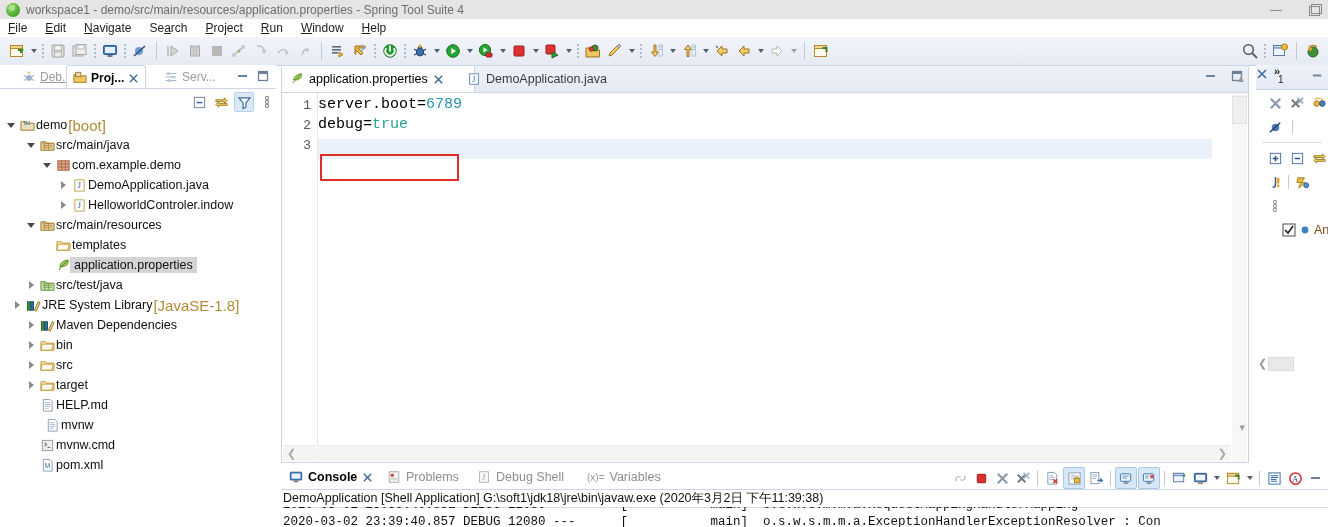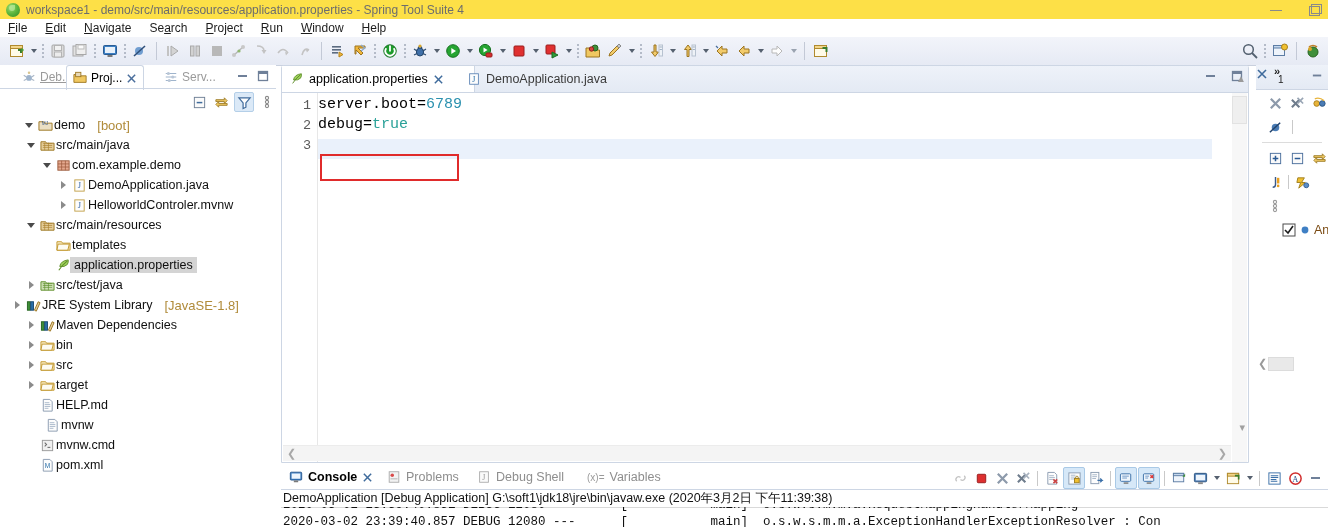--- a/index.html
+++ b/index.html
@@ -10,21 +10,21 @@
     font-family: "Liberation Sans", sans-serif;
     font-size: 12px;
     color: #1c1c1c;
     -webkit-font-smoothing: antialiased;
   }
   #app { position: relative; width: 1328px; height: 527px; }
 
   
   .titlebar {
     position: absolute; left:0; top:0; width:1328px; height:19px;
-    background:#fde047;
+    background:#e5e5e5;
     display:flex; align-items:center;
   }
   .title-icon {
     width:14px;height:14px;margin-left:6px;margin-right:6px;
     border-radius:50%;
     background: radial-gradient(circle at 35% 32%, #9ede77 0%, #5fb83f 45%, #2f8a22 100%);
     position:relative;
   }
   .title-icon:after{
     content:"";position:absolute;left:3px;top:2px;width:6px;height:6px;
@@ -83,21 +83,21 @@
 
   
   .tree { position:absolute; left:0; top:50px; width:276px; height:410px; overflow:hidden;}
   .trow { height:20px; display:flex; align-items:center; white-space:nowrap; cursor:default;}
   .trow .twist { width:14px; height:20px; display:flex;align-items:center;justify-content:center; flex:none;}
   .tw-r, .tw-d { width:0;height:0; }
   .tw-r { border-top:4px solid transparent;border-bottom:4px solid transparent;border-left:5px solid #8b8b8b;}
   .tw-d { border-left:4px solid transparent;border-right:4px solid transparent;border-top:5px solid #4a4a4a;}
   .tree .ticon { width:18px;height:20px; display:flex;align-items:center;justify-content:center; flex:none;}
   .tlabel { font-size:12.5px; color:#0f0f0f; }
-  .tsub { font-size:13px; color:#b08b3a; margin-left:12px;}
+  .tsub { font-size:15px; color:#b08b3a; margin-left:1px;}
   .tlabel.sel { background:#d4d4d4; padding:1px 4px; margin-left:-2px;}
 
   
   .editor-area { position:absolute; left:281px; top:65px; width:968px; height:398px;
      background:#ffffff; border:1px solid #cdd6e4; border-radius:3px 3px 0 0; box-sizing:border-box;}
   .ed-tabbar { position:absolute;left:0;top:0;width:966px;height:26px;
      background: linear-gradient(#eef2f9,#e4eaf4); border-bottom:1px solid #cdd6e4;}
   .etab { position:absolute;top:0;height:26px;display:flex;align-items:center;gap:5px;padding:0 8px;font-size:12.5px;cursor:default;white-space:nowrap;}
   .etab.active { background:#ffffff; border-right:1px solid #cdd6e4; color:#000;}
   .etab.inactive { color:#3a3a3a;}
@@ -411,21 +411,21 @@
         </span>
         <span>Deb...</span>
       </div>
       <div class="vtab active" style="left:66px;">
         <span>
           <svg width="14" height="14" viewBox="0 0 16 16">
               <path d="M1 4 h5 l1 1.5 h8 V13 H1z" fill="#f0c861" stroke="#9c7520"></path>
               <rect x="3" y="1.5" width="6" height="5" fill="#e8d9b8" stroke="#9c7520"></rect>
             </svg>
         </span>
-        <span style="font-weight:normal">Proj...</span>
+        <span style="font-weight:bold">Proj...</span>
         <span>
           <svg width="11" height="11" viewBox="0 0 12 12">
               <path d="M2 2 l8 8 M10 2 l-8 8" stroke="#4a6e9c" stroke-width="1.6"></path>
             </svg>
         </span>
       </div>
       <div class="vtab inactive" style="left:158px;">
         <span>
           <svg width="14" height="14" viewBox="0 0 16 16">
               <path d="M2 4 h12 M2 8 h12 M2 12 h12" stroke="#9fb4cc" stroke-width="1.4"></path>
@@ -474,21 +474,21 @@
         <svg width="10" height="16" viewBox="0 0 10 16">
             <circle cx="5" cy="4" r="1.6" fill="none" stroke="#8a8a8a" stroke-width="1.1"></circle>
             <circle cx="5" cy="8" r="1.6" fill="none" stroke="#8a8a8a" stroke-width="1.1"></circle>
             <circle cx="5" cy="12" r="1.6" fill="none" stroke="#8a8a8a" stroke-width="1.1"></circle>
           </svg>
       </div>
     </div>
 
     <div class="tree">
 
-      <div class="trow" style="padding-left:22px">
+      <div class="trow" style="padding-left:4px">
         <span class="twist">
             <i class="tw-d"></i>
           </span>
         <span class="ticon">
           <svg width="15" height="15" viewBox="0 0 16 16">
               <path d="M1 4 h5 l1 1.5 h8 V13 H1z" fill="#eadfc4" stroke="#9c7520"></path>
               <text x="4" y="7" font-size="5" fill="#3a5a8a" font-family="sans-serif">MJ</text>
             </svg>
         </span>
         <span class="tlabel">demo</span>
@@ -538,21 +538,21 @@
       <div class="trow" style="padding-left:56px">
         <span class="twist">
             <i class="tw-r"></i>
           </span>
         <span class="ticon">
           <svg width="15" height="15" viewBox="0 0 16 16">
               <rect x="3" y="2" width="10" height="12" fill="#fdfdfd" stroke="#c3a24a"></rect>
               <text x="6" y="11" font-size="9" fill="#3a6aa8" font-family="serif">J</text>
             </svg>
         </span>
-        <span class="tlabel">HelloworldControler.mvnw</span>
+        <span class="tlabel">HelloworldControler.indow</span>
       </div>
 
       <div class="trow" style="padding-left:24px">
         <span class="twist">
             <i class="tw-d"></i>
           </span>
         <span class="ticon">
           <svg width="15" height="15" viewBox="0 0 16 16">
               <path d="M1 4 h5 l1 1.5 h8 V13 H1z" fill="#e6cf9d" stroke="#9c7520"></path>
               <path d="M3 6 h10 M3 8 h10 M3 10 h10" stroke="#a9802c" stroke-width=".7"></path>
@@ -1031,21 +1031,21 @@
             </svg>
         </div>
         <div class="ct-btn">
           <svg width="14" height="14" viewBox="0 0 14 14">
               <rect x="2" y="6" width="9" height="2" fill="#6f8099"></rect>
             </svg>
         </div>
       </div>
     </div>
 
-    <div class="cons-title">DemoApplication [Debug Application] G:\soft1\jdk18\jre\bin\javaw.exe (2020年3月2日 下午11:39:38)</div>
+    <div class="cons-title">DemoApplication [Shell Application] G:\soft1\jdk18\jre\bin\javaw.exe (2020年3月2日 下午11:39:38)</div>
     <div class="cons-div"></div>
     <div class="cons-body">
       <div class="cons-line" style="top:-9px">2020-03-02 23:39:40.851 DEBUG 12080          [           main]  o.s.w.s.m.m.a.RequestMappingHandlerMapping</div>
       <div class="cons-line" style="top:8px">2020-03-02 23:39:40.857 DEBUG 12080 ---      [           main]  o.s.w.s.m.m.a.ExceptionHandlerExceptionResolver : Con</div>
     </div>
   </div>
 
 </div>
 
 </body></html>

